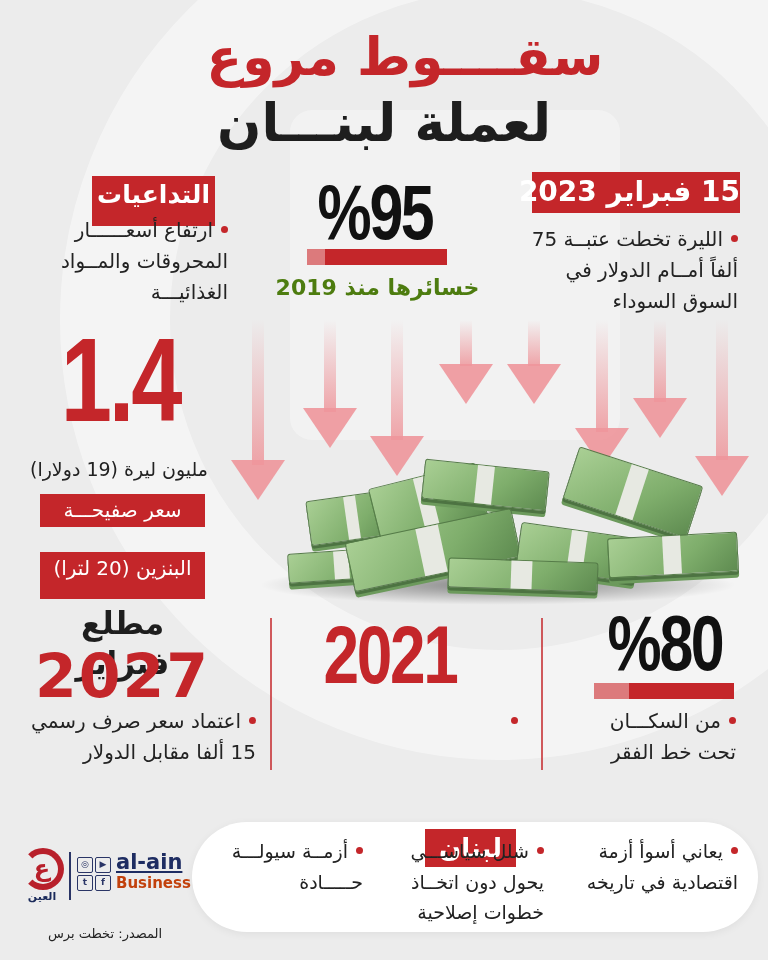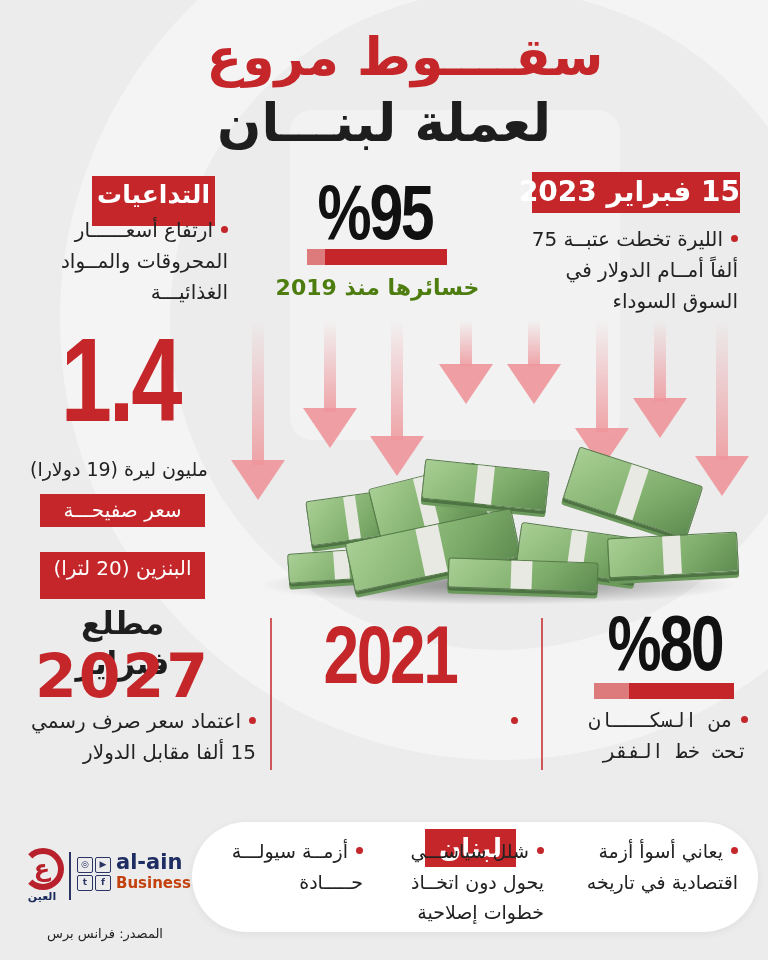--- a/index.html
+++ b/index.html
@@ -110,21 +110,21 @@
     font-family: "DejaVu Sans", sans-serif; letter-spacing: 2px;
   }
   .y2022-text { right: 512px; top: 706px; width: 240px; }
 
   .num2021 {
     left: 300px; top: 610px; width: 180px; font-size: 82px; line-height: 90px;
     transform: scaleX(0.78); letter-spacing: -3px;
   }
   .y2021-text { right: 250px; top: 706px; width: 230px; }
 
-  .pov-text { right: 20px; top: 706px; width: 170px; font-family: Liberation Mono, monospace; }
+  .pov-text { right: 32px; top: 706px; width: 170px; }
 
   .vline {
     position: absolute; width: 2px; background: #c4262a; opacity: 0.75;
   }
   .vl1 { left: 270px; top: 618px; height: 152px; }
   .vl2 { left: 541px; top: 618px; height: 152px; }
 
   
   .arrow {
     position: absolute;
@@ -186,21 +186,21 @@
     position: absolute; left: 77px; top: 857px; width: 34px; height: 34px;
     display: grid; grid-template-columns: 16px 16px; gap: 2px;
   }
   .social-grid span {
     border: 1.5px solid #2a3566; border-radius: 2px; color: #2a3566;
     font-size: 9px; line-height: 13px; text-align: center; font-weight: bold;
     font-family: "DejaVu Sans", sans-serif;
   }
   .brand-1 {
     position: absolute; left: 116px; top: 850px; font-size: 21px; font-weight: bold;
-    color: #1e2d62; direction: ltr; line-height: 24px;
+    color: #1e2d62; direction: ltr; line-height: 24px; text-decoration: underline;
   }
   .brand-2 {
     position: absolute; left: 116px; top: 874px; font-size: 15px; font-weight: bold;
     color: #c2410c; direction: ltr; line-height: 18px;
   }
   .source {
     position: absolute; left: 40px; top: 926px; width: 130px; text-align: center;
     font-size: 13px; color: #222;
   }
 </style>
@@ -319,13 +319,13 @@
 <div class="logo-ain-label">العين</div>
 <div class="logo-divider"></div>
 <div class="social-grid" style="direction:ltr">
   <span>◎</span>
   <span>▶</span>
   <span>t</span>
   <span>f</span>
 </div>
 <div class="brand-1">al-ain</div>
 <div class="brand-2">Business</div>
-<div class="source">المصدر: فرانس برس</div>
+<div class="source">المصدر: تخطت برس</div>
 
 </body></html>

